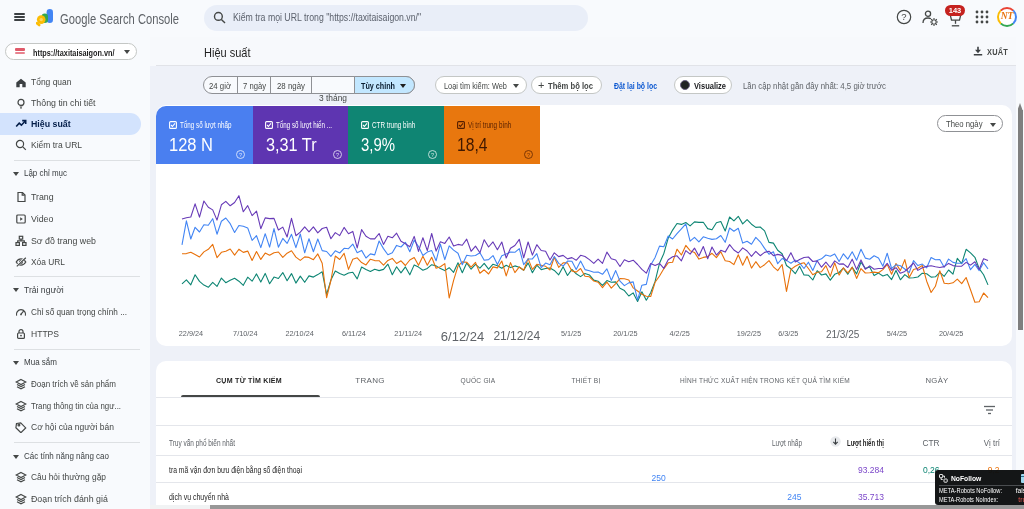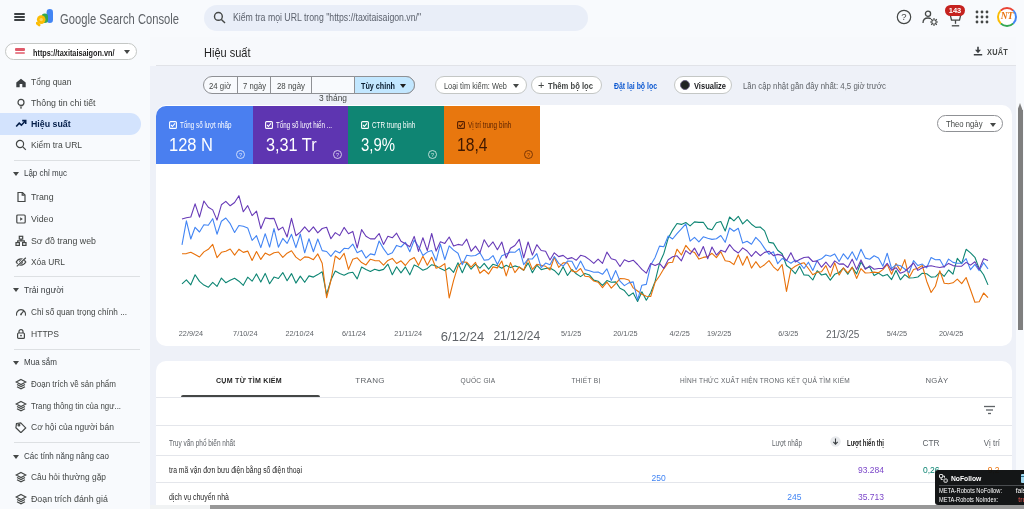--- a/index.html
+++ b/index.html
@@ -252,21 +252,21 @@
 <div class="abs" style="font-size:7.3px;color:#5f6368;white-space:pre;line-height:1.25;left:164.0px;top:329px;width:54px;text-align:center;">22/9/24</div>
 <div class="abs" style="font-size:7.3px;color:#5f6368;white-space:pre;line-height:1.25;left:218.3px;top:329px;width:54px;text-align:center;">7/10/24</div>
 <div class="abs" style="font-size:7.3px;color:#5f6368;white-space:pre;line-height:1.25;left:272.6px;top:329px;width:54px;text-align:center;">22/10/24</div>
 <div class="abs" style="font-size:7.3px;color:#5f6368;white-space:pre;line-height:1.25;left:326.9px;top:329px;width:54px;text-align:center;">6/11/24</div>
 <div class="abs" style="font-size:7.3px;color:#5f6368;white-space:pre;line-height:1.25;left:381.2px;top:329px;width:54px;text-align:center;">21/11/24</div>
 <div class="abs" style="font-size:13px;color:#5f6368;white-space:pre;line-height:1.25;left:435.5px;top:329px;width:54px;text-align:center;">6/12/24</div>
 <div class="abs" style="font-size:12px;color:#5f6368;white-space:pre;line-height:1.25;left:489.79999999999995px;top:329px;width:54px;text-align:center;">21/12/24</div>
 <div class="abs" style="font-size:7.3px;color:#5f6368;white-space:pre;line-height:1.25;left:544.0999999999999px;top:329px;width:54px;text-align:center;">5/1/25</div>
 <div class="abs" style="font-size:7.3px;color:#5f6368;white-space:pre;line-height:1.25;left:598.4px;top:329px;width:54px;text-align:center;">20/1/25</div>
 <div class="abs" style="font-size:7.3px;color:#5f6368;white-space:pre;line-height:1.25;left:652.7px;top:329px;width:54px;text-align:center;">4/2/25</div>
-<div class="abs" style="font-size:7.3px;color:#5f6368;white-space:pre;line-height:1.25;left:707.0px;top:329px;width:54px;text-align:left;">19/2/25</div>
+<div class="abs" style="font-size:7.3px;color:#5f6368;white-space:pre;line-height:1.25;left:707.0px;top:329px;width:54px;text-align:right;">19/2/25</div>
 <div class="abs" style="font-size:7.3px;color:#5f6368;white-space:pre;line-height:1.25;left:761.3px;top:329px;width:54px;text-align:center;">6/3/25</div>
 <div class="abs" style="font-size:10px;color:#5f6368;white-space:pre;line-height:1.25;left:815.5999999999999px;top:329px;width:54px;text-align:center;">21/3/25</div>
 <div class="abs" style="font-size:7.3px;color:#5f6368;white-space:pre;line-height:1.25;left:869.9px;top:329px;width:54px;text-align:center;">5/4/25</div>
 <div class="abs" style="font-size:7.3px;color:#5f6368;white-space:pre;line-height:1.25;left:924.1999999999999px;top:329px;width:54px;text-align:center;">20/4/25</div>
 <div class="abs" style="left:156px;top:361px;width:856px;height:148px;background:#fff;border-radius:10px 10px 0 0;"></div>
 <div class="abs" style="font-size:8px;color:#1f1f1f;white-space:pre;line-height:1.25;font-weight:700;letter-spacing:0.3px;left:119.0px;top:376px;width:260px;text-align:center;transform:scaleX(0.884);transform-origin:50% 50%;">CỤM TỪ TÌM KIẾM</div>
 <div class="abs" style="font-size:8px;color:#5f6368;white-space:pre;line-height:1.25;letter-spacing:0.3px;left:240.0px;top:376px;width:260px;text-align:center;">TRANG</div>
 <div class="abs" style="font-size:8px;color:#5f6368;white-space:pre;line-height:1.25;letter-spacing:0.3px;left:348.0px;top:376px;width:260px;text-align:center;transform:scaleX(0.825);transform-origin:50% 50%;">QUỐC GIA</div>
 <div class="abs" style="font-size:8px;color:#5f6368;white-space:pre;line-height:1.25;letter-spacing:0.3px;left:456.0px;top:376px;width:260px;text-align:center;transform:scaleX(0.825);transform-origin:50% 50%;">THIẾT BỊ</div>
 <div class="abs" style="font-size:8px;color:#5f6368;white-space:pre;line-height:1.25;letter-spacing:0.3px;left:635.0px;top:376px;width:260px;text-align:center;transform:scaleX(0.817);transform-origin:50% 50%;">HÌNH THỨC XUẤT HIỆN TRONG KẾT QUẢ TÌM KIẾM</div>

